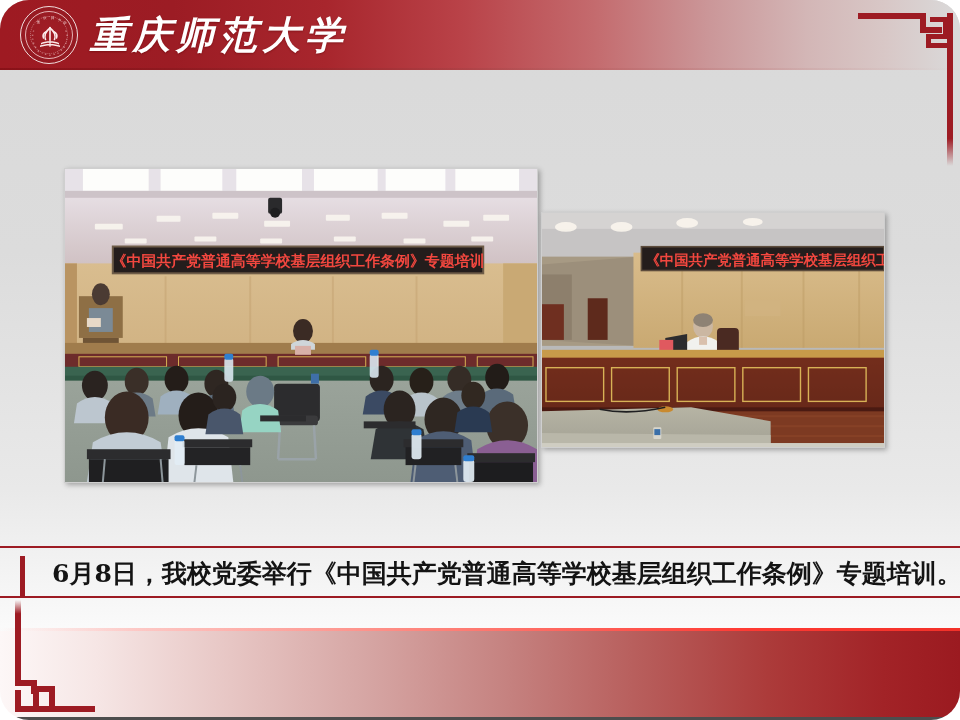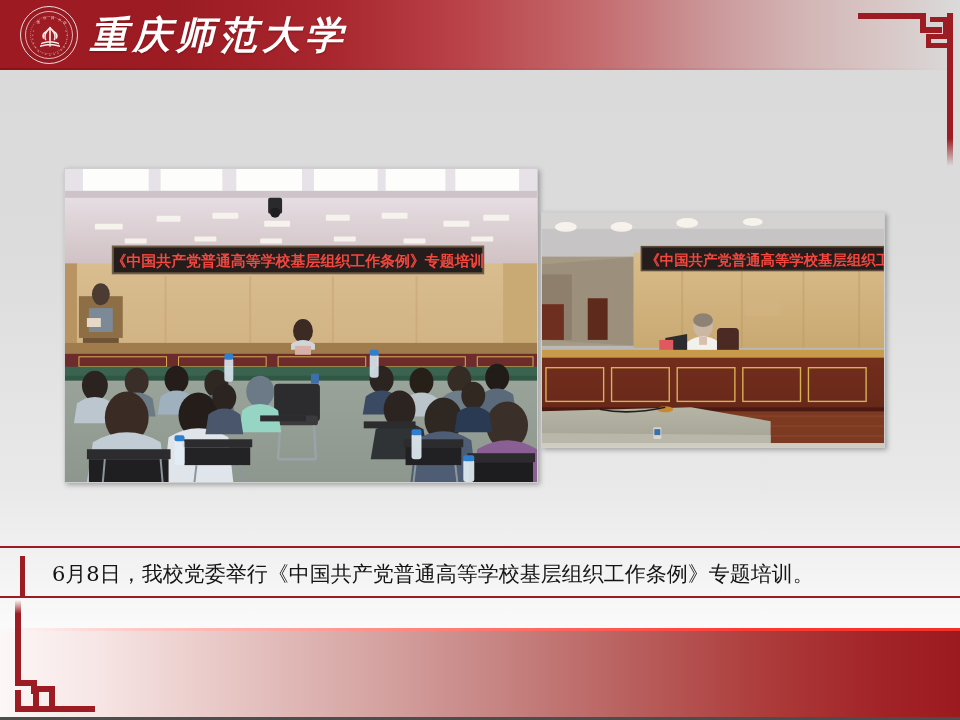--- a/index.html
+++ b/index.html
@@ -10,20 +10,21 @@
   body {
     font-family: "DejaVu Sans", "Liberation Sans", sans-serif;
   }
 
   #slide {
     position: relative;
     width: 960px;
     height: 720px;
     overflow: hidden;
     background: linear-gradient(180deg, #d9d9d9 0%, #dcdcdc 35%, #e9e9e9 68%, #fbfbfb 88%, #ffffff 100%);
+    border-radius: 29px;
   }
 
   
   .header-band {
     position: absolute;
     left: 0; top: 0;
     width: 960px; height: 70px;
     background: linear-gradient(90deg,
       #9e1a22 0%,
       #9c1c24 18%,
@@ -125,24 +126,25 @@
     left: 20px; top: 556px;
     width: 5px; height: 42px;
     background: #9d1b23;
   }
   .caption-text {
     position: absolute;
     left: 52px; top: 552px;
     width: 890px; height: 44px;
     line-height: 44px;
     font-family: "DejaVu Serif", "Liberation Serif", serif;
-    font-size: 21px;
+    font-size: 25px;
     color: #141414;
     white-space: nowrap;
     letter-spacing: 0px;
+    font-weight: bold;
   }
 
   
   .bottom-hairline {
     position: absolute;
     left: 0; top: 628px; width: 960px; height: 3px;
     background: linear-gradient(90deg,
       rgba(255,255,255,0) 0%,
       rgba(255,160,155,.55) 14%,
       rgba(255,110,100,.85) 45%,

